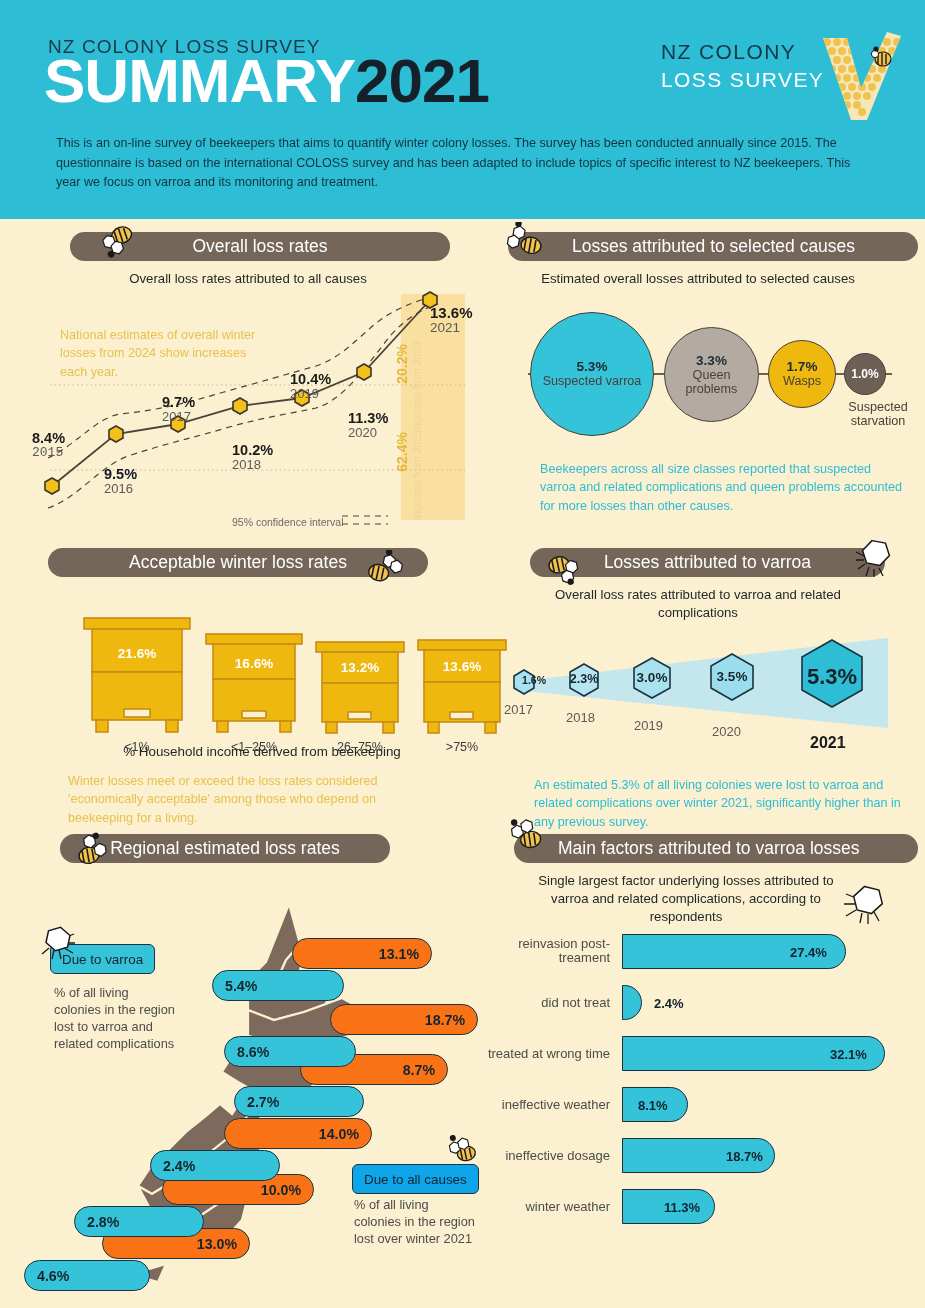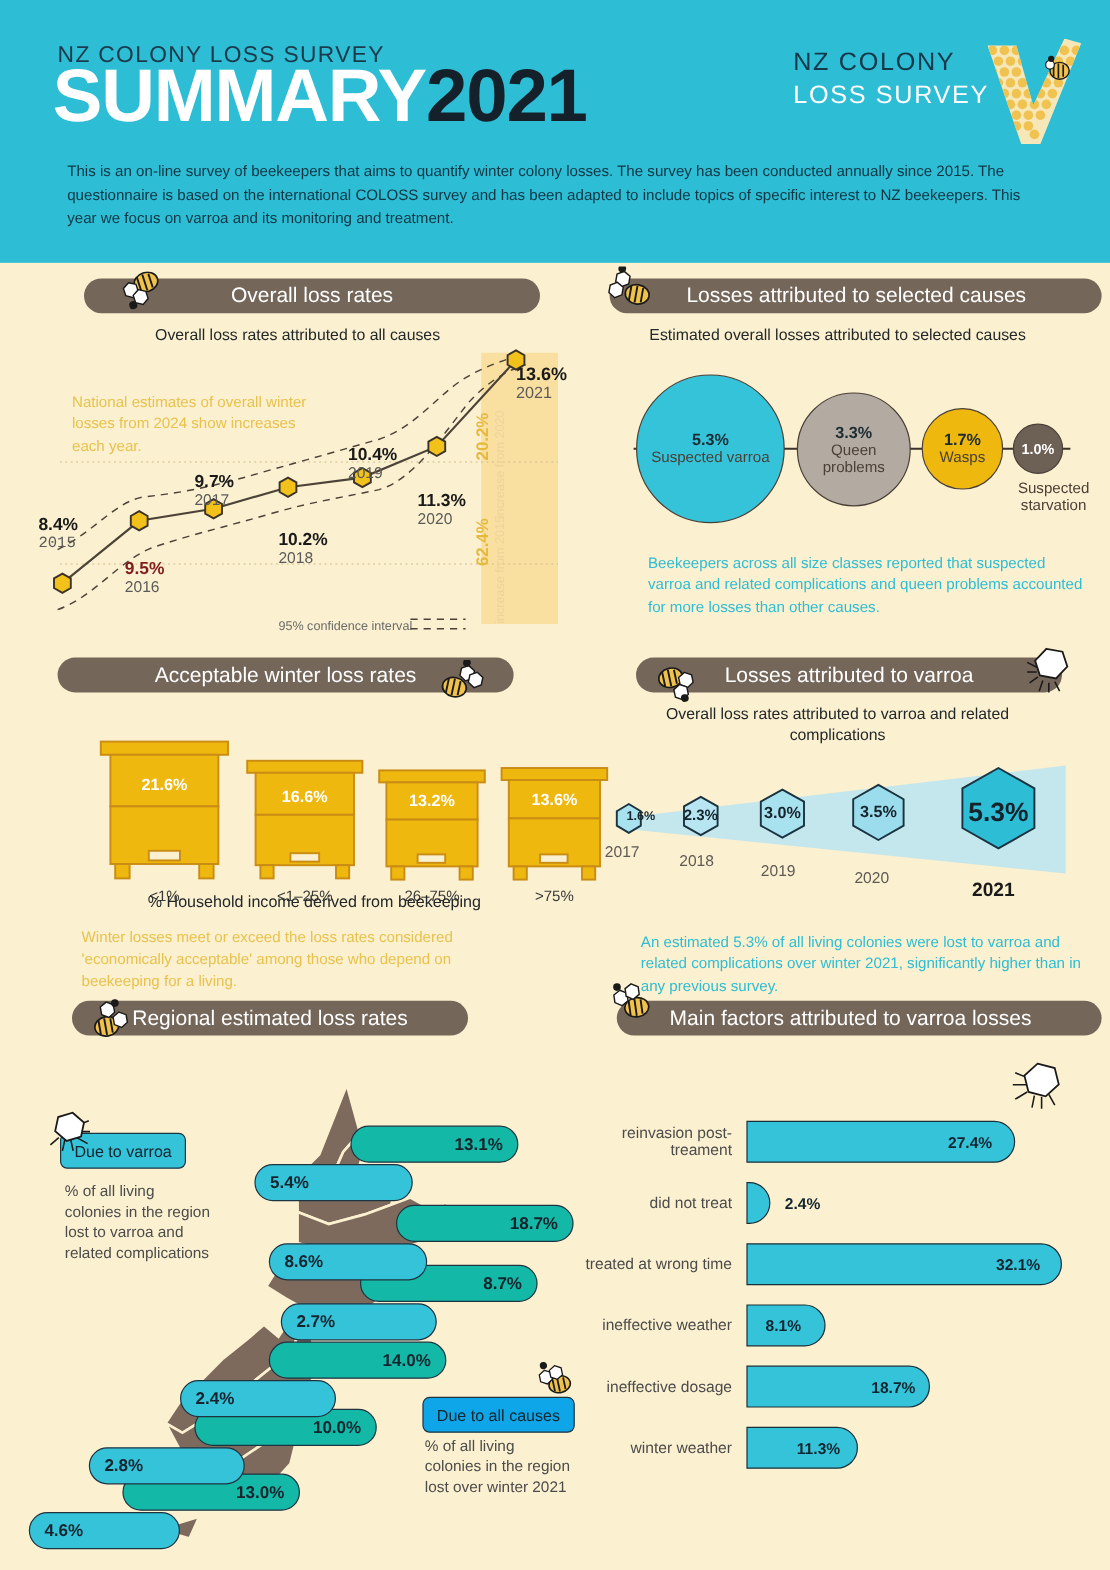--- a/index.html
+++ b/index.html
@@ -108,21 +108,21 @@
             top: 50%; transform: translateY(-50%); }
 
   
   .mapbox { position: absolute; left: 0; top: 52px; width: 460px; height: 400px; }
   .pill {
     position: absolute; height: 31px; border-radius: 16px;
     border: 1.6px solid #1e3340; display: flex; align-items: center;
     font-size: 14.2px; font-weight: 700; color: #16242d;
   }
   .pill.cy { background: #35c3da; justify-content: flex-start; padding-left: 12px; margin-top: 32px; }
-  .pill.gd { background: #14b8a6; justify-content: flex-end; padding-right: 12px; }
+  .pill.gd { background: #f97316; justify-content: flex-end; padding-right: 12px; }
   .legend-pill {
     position: absolute; height: 30px; border-radius: 6px;
     border: 1.6px solid #1e3340; display: flex; align-items: center;
     padding: 0 11px; font-size: 13.4px; color: #16242d;
   }
   .legend-txt { position: absolute; font-size: 12.8px; line-height: 1.34; color: #4c4c4c; }
 </style>
 </head>
 <body>
 
@@ -246,21 +246,21 @@
       </g>
     </svg>
 
     <div class="note gd" style="position:absolute; left:18px; top:94px; width:200px;">National estimates of overall winter losses from 2024 show increases each year.</div>
 
     <div style="position:absolute; left:-10px; top:198px; text-align:left;">
       <div style="font-size:14.5px;font-weight:700;color:#1a1a1a;">8.4%</div>
       <div style="font-size:13px;color:#5b5b5b;margin-top:-1px;font-family:Liberation Mono, monospace;">2015</div>
     </div>
     <div style="position:absolute; left:62px; top:234px;">
-      <div style="font-size:14.5px;font-weight:700;color:#7f1d1d;">9.5%</div>
+      <div style="font-size:14.5px;font-weight:700;color:#0f172a;">9.5%</div>
       <div style="font-size:13px;color:#5b5b5b;margin-top:-1px;">2016</div>
     </div>
     <div style="position:absolute; left:120px; top:162px;">
       <div style="font-size:14.5px;font-weight:700;color:#1a1a1a;">9.7%</div>
       <div style="font-size:13px;color:#5b5b5b;margin-top:-1px;">2017</div>
     </div>
     <div style="position:absolute; left:190px; top:210px;">
       <div style="font-size:14.5px;font-weight:700;color:#1a1a1a;">10.2%</div>
       <div style="font-size:13px;color:#5b5b5b;margin-top:-1px;">2018</div>
     </div>
@@ -566,20 +566,21 @@
     </div>
     <svg class="bee" style="left:26px; top:-16px;" viewBox="0 0 44 34">
       <g transform="rotate(-8 22 17)">
         <ellipse cx="26" cy="22" rx="10" ry="8" fill="#f0c14b" stroke="#1a1a1a" stroke-width="1.4"></ellipse>
         <path d="M20 16 L20 28 M25 15 L25 29 M30 16 L30 28" stroke="#1a1a1a" stroke-width="1.6"></path>
         <path d="M14 6 l5.5 3.2 v6.4 L14 19 l-5.5-3.4 V9.2 Z" fill="#ffffff" stroke="#1a1a1a" stroke-width="1.2"></path>
         <path d="M24 2 l5.5 3.2 v6.4 L24 15 l-5.5-3.4 V5.2 Z" fill="#ffffff" stroke="#1a1a1a" stroke-width="1.2"></path>
         <circle cx="12" cy="3" r="3.2" fill="#1a1a1a"></circle>
       </g>
     </svg>
+    <div class="sub" style="padding:0 64px 0 40px;">Single largest factor underlying losses attributed to varroa and related complications, according to respondents</div>
     <svg style="position:absolute; right:24px; top:46px; width:52px; height:48px;" viewBox="0 0 52 48">
       <g stroke="#1a1a1a" stroke-width="1.3" fill="none">
         <path d="M14 18 L4 14 M13 24 L2 24 M14 30 L4 36 M20 33 L18 43 M26 34 L26 44 M32 32 L37 41"></path>
       </g>
       <path d="M26 6 l13 7 v14 l-13 7 l-13 -7 v-14 Z" fill="#ffffff" stroke="#1a1a1a" stroke-width="1.5" transform="rotate(-14 26 20)"></path>
     </svg>
 
     <div class="hbars">
       <div class="hb-row">
         <div class="hb-lbl">reinvasion post-treament</div>

